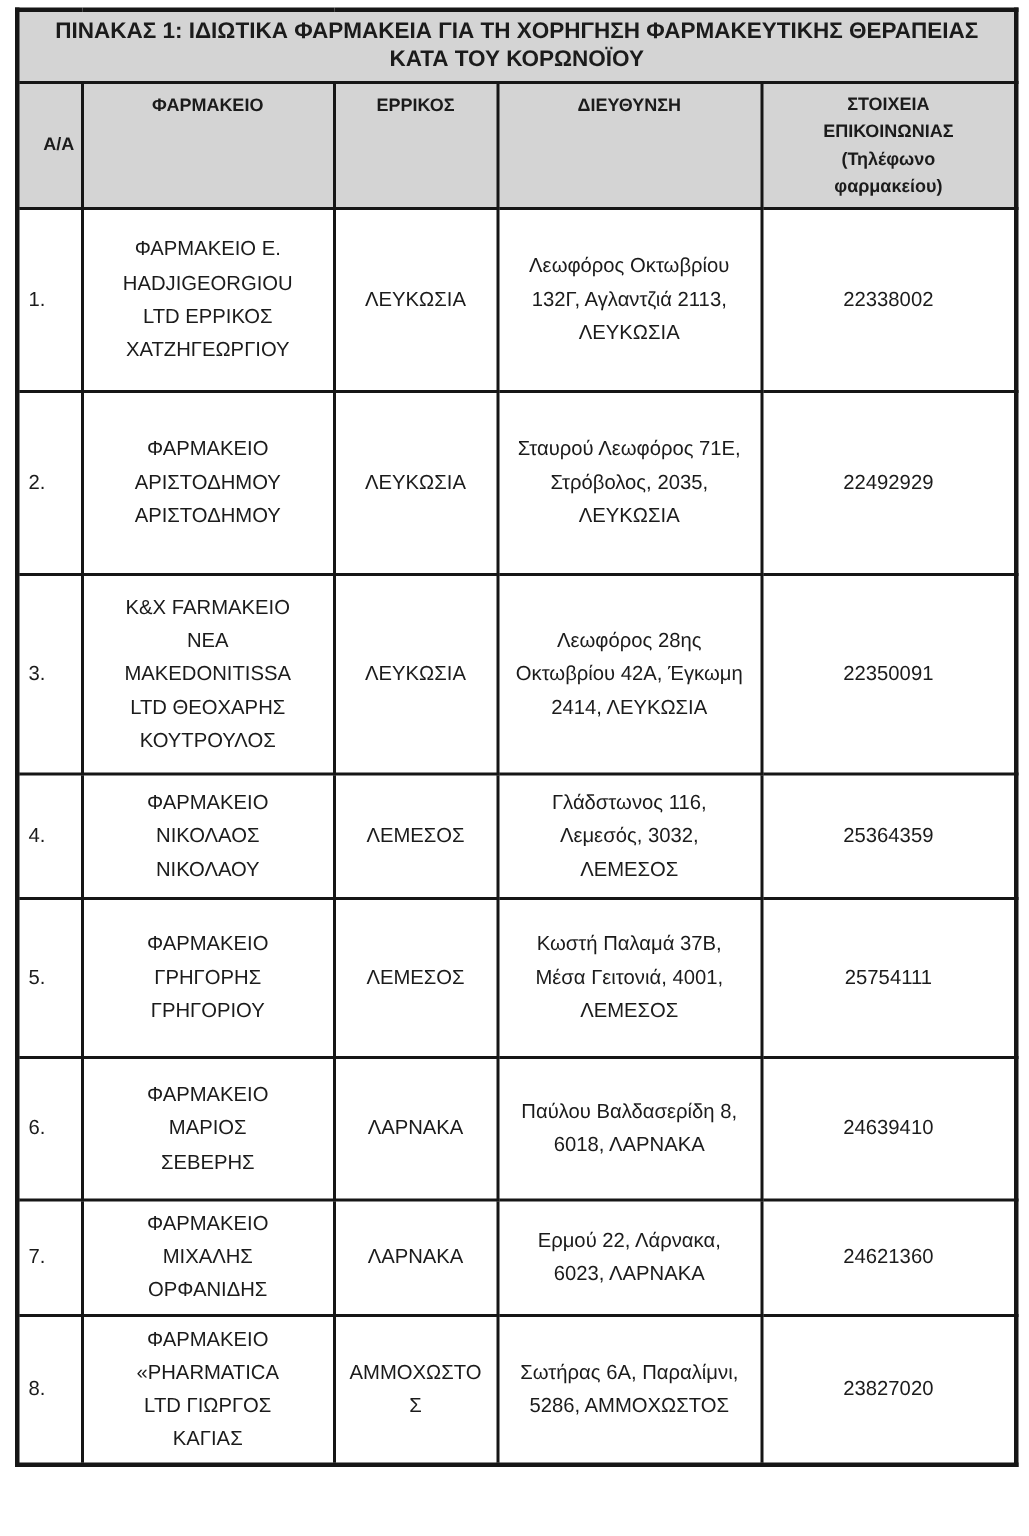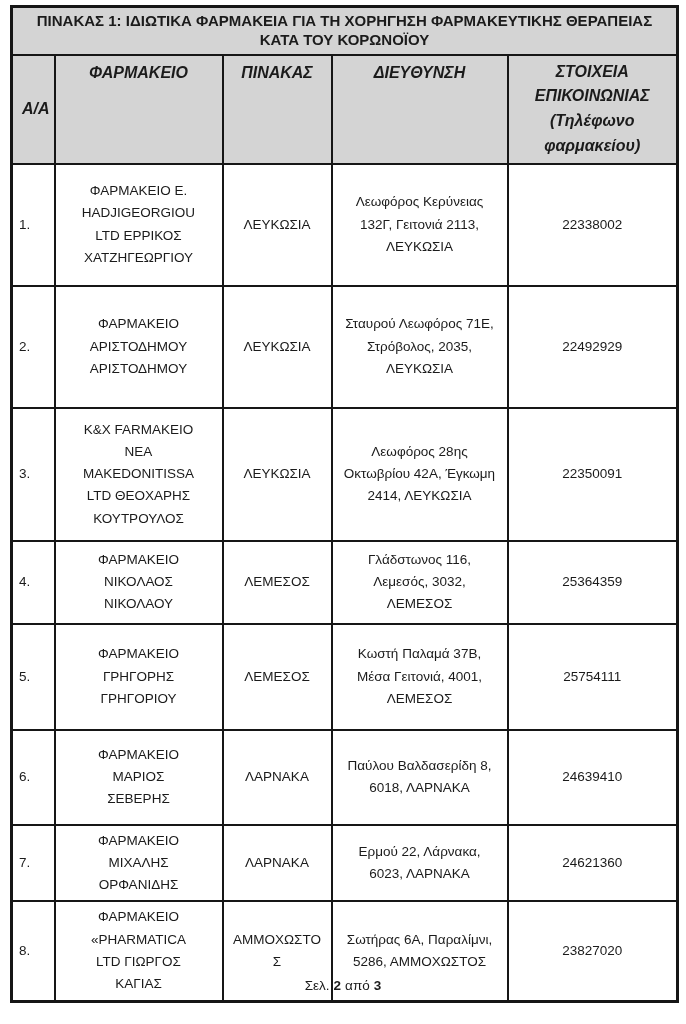--- a/index.html
+++ b/index.html
@@ -42,27 +42,26 @@
   }
   .title-row th {
     font-size: 15px;
     line-height: 1.25;
     text-align: center;
     padding: 4px 6px;
     height: 36px;
     vertical-align: middle;
   }
   .colhead-row th {
-    font-size: 16px;
+    font-size: 12px;
     line-height: 1.55;
     text-align: center;
     vertical-align: top;
     padding: 5px 4px;
     height: 76px;
-    font-style: italic;
   }
   .colhead-row th.col-aa {
     text-align: right;
     vertical-align: middle;
     padding-left: 6px;
   }
   .colhead-row th.col-contact {
     padding: 4px 20px;
   }
   
@@ -123,31 +122,31 @@
       <col style="width:176px">
       <col style="width:170px">
     </colgroup>
     <thead>
       <tr class="title-row">
         <th colspan="5">ΠΙΝΑΚΑΣ 1: ΙΔΙΩΤΙΚΑ ΦΑΡΜΑΚΕΙΑ ΓΙΑ ΤΗ ΧΟΡΗΓΗΣΗ ΦΑΡΜΑΚΕΥΤΙΚΗΣ ΘΕΡΑΠΕΙΑΣ ΚΑΤΑ ΤΟΥ ΚΟΡΩΝΟΪΟΥ</th>
       </tr>
       <tr class="colhead-row">
         <th class="col-aa">Α/Α</th>
         <th>ΦΑΡΜΑΚΕΙΟ</th>
-        <th>ΠΙΝΑΚΑΣ</th>
+        <th>ΕΡΡΙΚΟΣ</th>
         <th>ΔΙΕΥΘΥΝΣΗ</th>
         <th class="col-contact">ΣΤΟΙΧΕΙΑ ΕΠΙΚΟΙΝΩΝΙΑΣ (Τηλέφωνο φαρμακείου)</th>
       </tr>
     </thead>
     <tbody>
       <tr>
         <td class="cell-num">1.</td>
         <td class="cell-pharmacy">ΦΑΡΜΑΚΕΙΟ Ε. HADJIGEORGIOU LTD ΕΡΡΙΚΟΣ ΧΑΤΖΗΓΕΩΡΓΙΟΥ</td>
         <td class="cell-district">ΛΕΥΚΩΣΙΑ</td>
-        <td class="cell-address">Λεωφόρος Κερύνειας 132Γ, Γειτονιά 2113, ΛΕΥΚΩΣΙΑ</td>
+        <td class="cell-address">Λεωφόρος Οκτωβρίου 132Γ, Αγλαντζιά 2113, ΛΕΥΚΩΣΙΑ</td>
         <td class="cell-phone">22338002</td>
       </tr>
       <tr>
         <td class="cell-num">2.</td>
         <td class="cell-pharmacy">ΦΑΡΜΑΚΕΙΟ ΑΡΙΣΤΟΔΗΜΟΥ ΑΡΙΣΤΟΔΗΜΟΥ</td>
         <td class="cell-district">ΛΕΥΚΩΣΙΑ</td>
         <td class="cell-address">Σταυρού Λεωφόρος 71Ε, Στρόβολος, 2035, ΛΕΥΚΩΣΙΑ</td>
         <td class="cell-phone">22492929</td>
       </tr>
       <tr>
@@ -188,17 +187,14 @@
       <tr>
         <td class="cell-num">8.</td>
         <td class="cell-pharmacy">ΦΑΡΜΑΚΕΙΟ «PHARMATICA LTD ΓΙΩΡΓΟΣ ΚΑΓΙΑΣ</td>
         <td class="cell-district">ΑΜΜΟΧΩΣΤΟΣ</td>
         <td class="cell-address">Σωτήρας 6Α, Παραλίμνι, 5286, ΑΜΜΟΧΩΣΤΟΣ</td>
         <td class="cell-phone">23827020</td>
       </tr>
     </tbody>
   </table>
 
-  <div class="page-footer">
-    <span>Σελ.</span><span class="bold">2</span><span>από</span><span class="bold">3</span>
-  </div>
 
 </div>
 
 </body></html>

